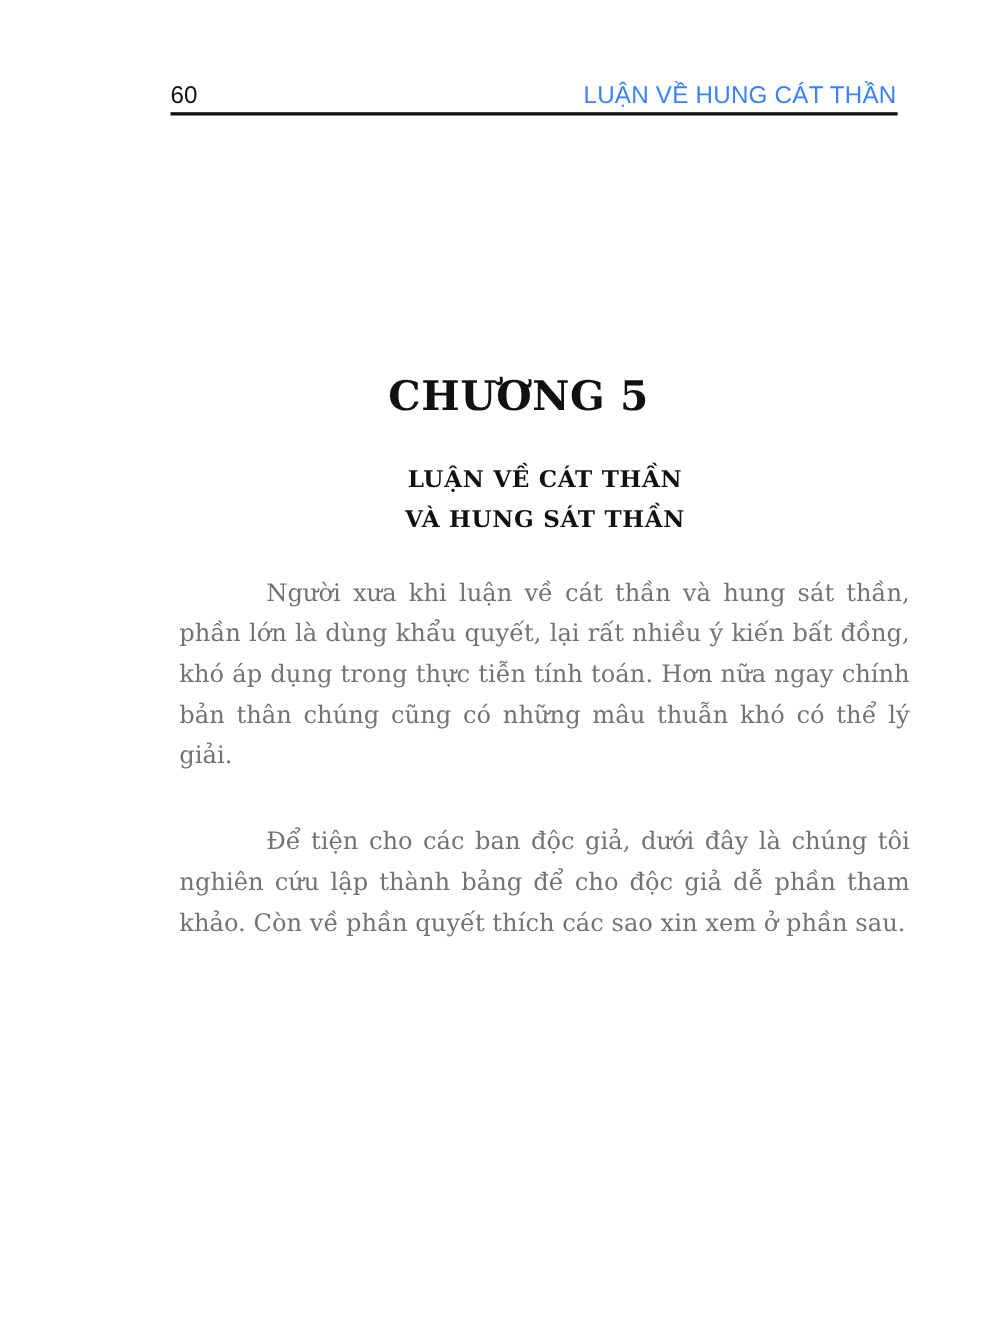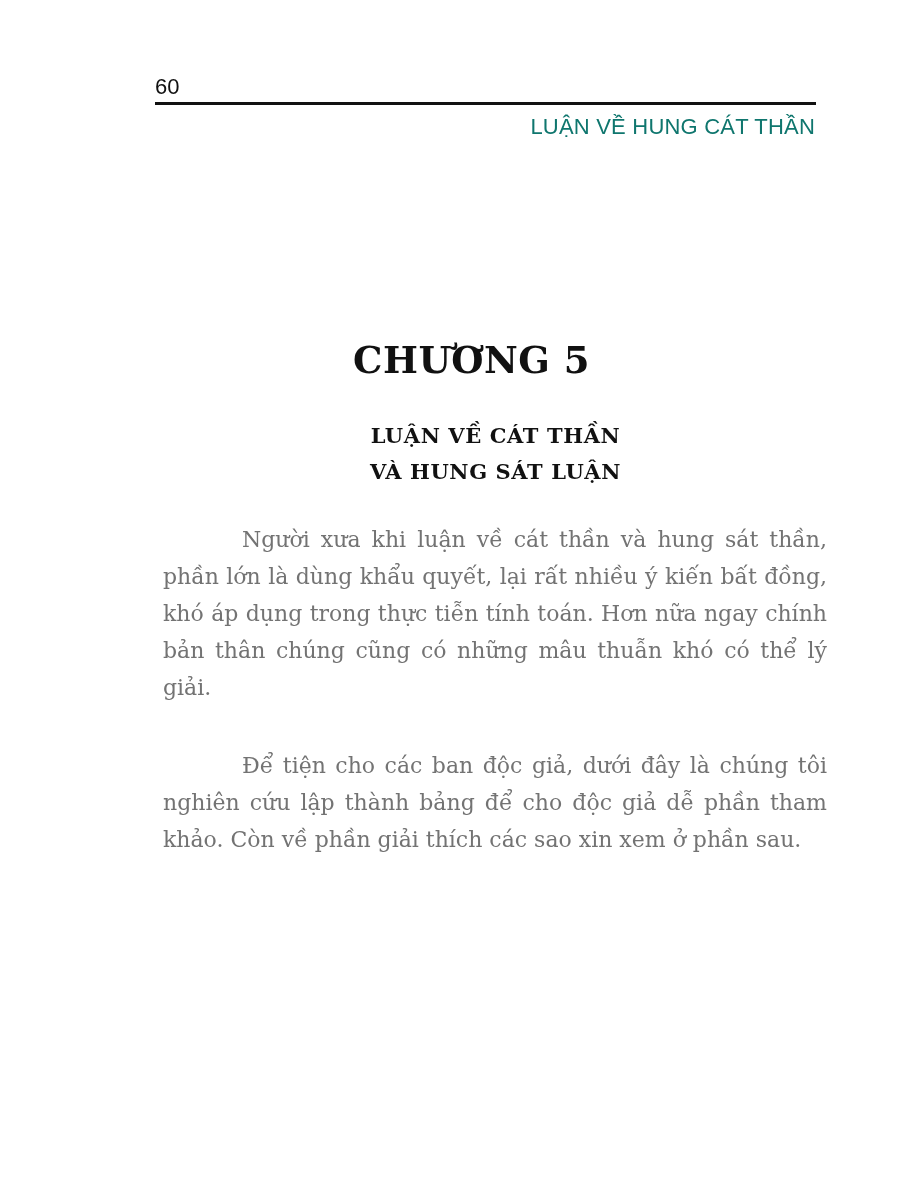--- a/index.html
+++ b/index.html
@@ -3,21 +3,21 @@
 <meta charset="utf-8">
 <style>
   html, body { margin: 0; padding: 0; background: #ffffff; }
   body { width: 901px; height: 1200px; position: relative; overflow: hidden; color: #111; }
   .header-num {
     position: absolute; left: 155px; top: 74px;
     font-family: "Liberation Sans", sans-serif; font-size: 22px; color: #111;
   }
   .header-title {
     position: absolute; right: 86px; top: 74px;
-    font-family: "Liberation Sans", sans-serif; font-size: 22px; color: #0f766e; letter-spacing: 0.2px; margin-top: 40px;
+    font-family: "Liberation Sans", sans-serif; font-size: 22px; color: #3b82f6; letter-spacing: 0.2px;
   }
   .header-rule {
     position: absolute; left: 155px; top: 102px; width: 661px; height: 3px; background: #111;
   }
   .chapter {
     position: absolute; left: 0; width: 901px; top: 338px; text-align: center;
     padding-left: 42px; box-sizing: border-box;
     font-family: "DejaVu Serif", serif; font-weight: bold; font-size: 37px; letter-spacing: 0.5px;
   }
   .subtitle {
@@ -38,17 +38,17 @@
 </head>
 <body>
 
 <div>
   <div class="header-num">60</div>
   <div class="header-title">LUẬN VỀ HUNG CÁT THẦN</div>
   <div class="header-rule"></div>
 
   <div class="chapter">CHƯƠNG 5</div>
   <div class="subtitle sub1">LUẬN VỀ CÁT THẦN</div>
-  <div class="subtitle sub2">VÀ HUNG SÁT LUẬN</div>
+  <div class="subtitle sub2">VÀ HUNG SÁT THẦN</div>
 
   <p class="para p1" style="margin:0">Người xưa khi luận về cát thần và hung sát thần, phần lớn là dùng khẩu quyết, lại rất nhiều ý kiến bất đồng, khó áp dụng trong thực tiễn tính toán. Hơn nữa ngay chính bản thân chúng cũng có những mâu thuẫn khó có thể lý giải.</p>
-  <p class="para p2" style="margin:0">Để tiện cho các ban độc giả, dưới đây là chúng tôi nghiên cứu lập thành bảng để cho độc giả dễ phần tham khảo. Còn về phần giải thích các sao xin xem ở phần sau.</p>
+  <p class="para p2" style="margin:0">Để tiện cho các ban độc giả, dưới đây là chúng tôi nghiên cứu lập thành bảng để cho độc giả dễ phần tham khảo. Còn về phần quyết thích các sao xin xem ở phần sau.</p>
 </div>
 
 </body></html>

